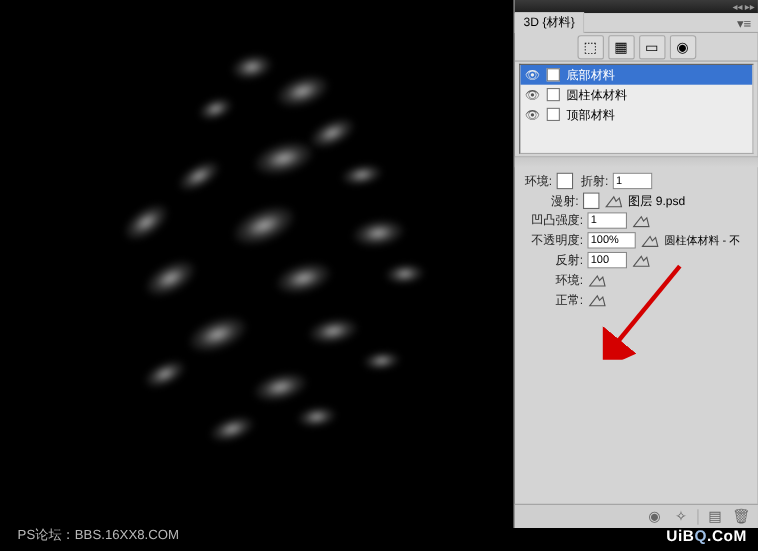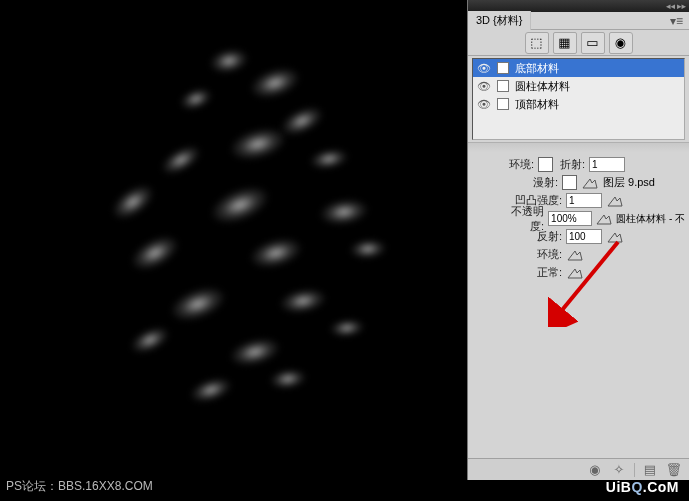--- a/index.html
+++ b/index.html
@@ -1,20 +1,20 @@
 <!DOCTYPE html>
 <html><head>
 <meta charset="utf-8">
 <style>
   * { box-sizing: border-box; margin: 0; padding: 0; }
   body { width: 689px; height: 501px; font-family: "Microsoft YaHei", Arial, sans-serif; font-size: 11px; background: #000; position: relative; overflow: hidden; }
   .canvas { position: absolute; left: 0; top: 0; width: 467px; height: 501px; background: #000; overflow: hidden; }
   .canvas .nebula { position: absolute; left: 70px; top: 20px; width: 360px; height: 400px; }
   .blob { position: absolute; background: radial-gradient(ellipse at center, rgba(220,220,220,0.8) 0%, rgba(120,120,120,0.4) 40%, rgba(0,0,0,0) 75%); border-radius: 50%; filter: blur(3px); }
-  .footer-left { position: absolute; left: 6px; bottom: 6px; color: #b9b9b9; font-size: 12px; font-family: Verdana, sans-serif; }
+  .footer-left { position: absolute; left: 16px; bottom: 6px; color: #b9b9b9; font-size: 12px; font-family: Verdana, sans-serif; }
   .footer-right { position: absolute; right: 10px; bottom: 6px; color: #fff; font-size: 14px; font-family: Verdana, sans-serif; font-weight: 600; letter-spacing: 0.5px; }
   .footer-right .q { color: #9fc0e6; }
 
   .panel { position: absolute; left: 467px; top: 0; width: 222px; height: 480px; background: #d4d4d4; border-left: 1px solid #777; display: flex; flex-direction: column; }
   .panel-top { height: 12px; background: linear-gradient(#3a3a3a,#1f1f1f); display: flex; justify-content: flex-end; align-items: center; padding: 0 4px; gap: 3px; }
   .panel-top span { width: 8px; height: 8px; color: #9a9a9a; font-size: 9px; line-height: 8px; text-align: center; }
   .tab-row { height: 18px; background: #d4d4d4; display: flex; align-items: center; border-bottom: 1px solid #a5a5a5; }
   .tab { padding: 2px 8px; font-size: 11px; background: #d4d4d4; border-right: 1px solid #bfbfbf; }
   .tab-menu { margin-left: auto; padding: 0 6px; font-size: 12px; color: #555; }
   .mode-row { height: 26px; display: flex; justify-content: center; align-items: center; gap: 4px; border-bottom: 1px solid #a5a5a5; }
@@ -25,21 +25,21 @@
   .mat-list { background: #ececec; border: 1px inset #aaa; margin: 2px 4px; height: 82px; overflow: hidden; }
   .mat-row { height: 18px; display: flex; align-items: center; padding: 0 4px; gap: 6px; font-size: 11px; }
   .mat-row.sel { background: #3874d1; color: #fff; }
   .eye { width: 14px; height: 14px; display: flex; align-items: center; justify-content: center; color: #555; font-size: 11px; }
   .mat-row.sel .eye { color: #eee; }
   .swatch { width: 12px; height: 12px; background: #fff; border: 1px solid #777; }
 
   .sep { height: 10px; background: linear-gradient(#c8c8c8,#d4d4d4); border-top: 1px solid #b0b0b0; }
 
   .props { padding: 4px 4px 2px 4px; display: flex; flex-direction: column; gap: 1px; }
-  .prow { display: flex; align-items: center; height: 17px; gap: 4px; margin-left: 32px; }
+  .prow { display: flex; align-items: center; height: 17px; gap: 4px; }
   .plabel { width: 54px; text-align: right; font-size: 11px; color: #222; }
   .plabel.wide { width: 58px; text-align: right; }
   .pinput { width: 36px; height: 15px; border: 1px solid #888; background: #fff; font-size: 10px; padding: 0 2px; }
   .pinput.wide { width: 44px; }
   .psquare { width: 15px; height: 15px; border: 1px solid #666; background: #fff; }
   .psquare.black { background: #000; }
   .picon { width: 18px; height: 15px; display: flex; align-items: center; justify-content: center; }
   .picon svg { width: 16px; height: 12px; }
   .pcheck { width: 13px; height: 13px; border: 1px solid #666; background: #fff; display: flex; align-items: center; justify-content: center; font-size: 10px; color: #1a7d1a; }
 

